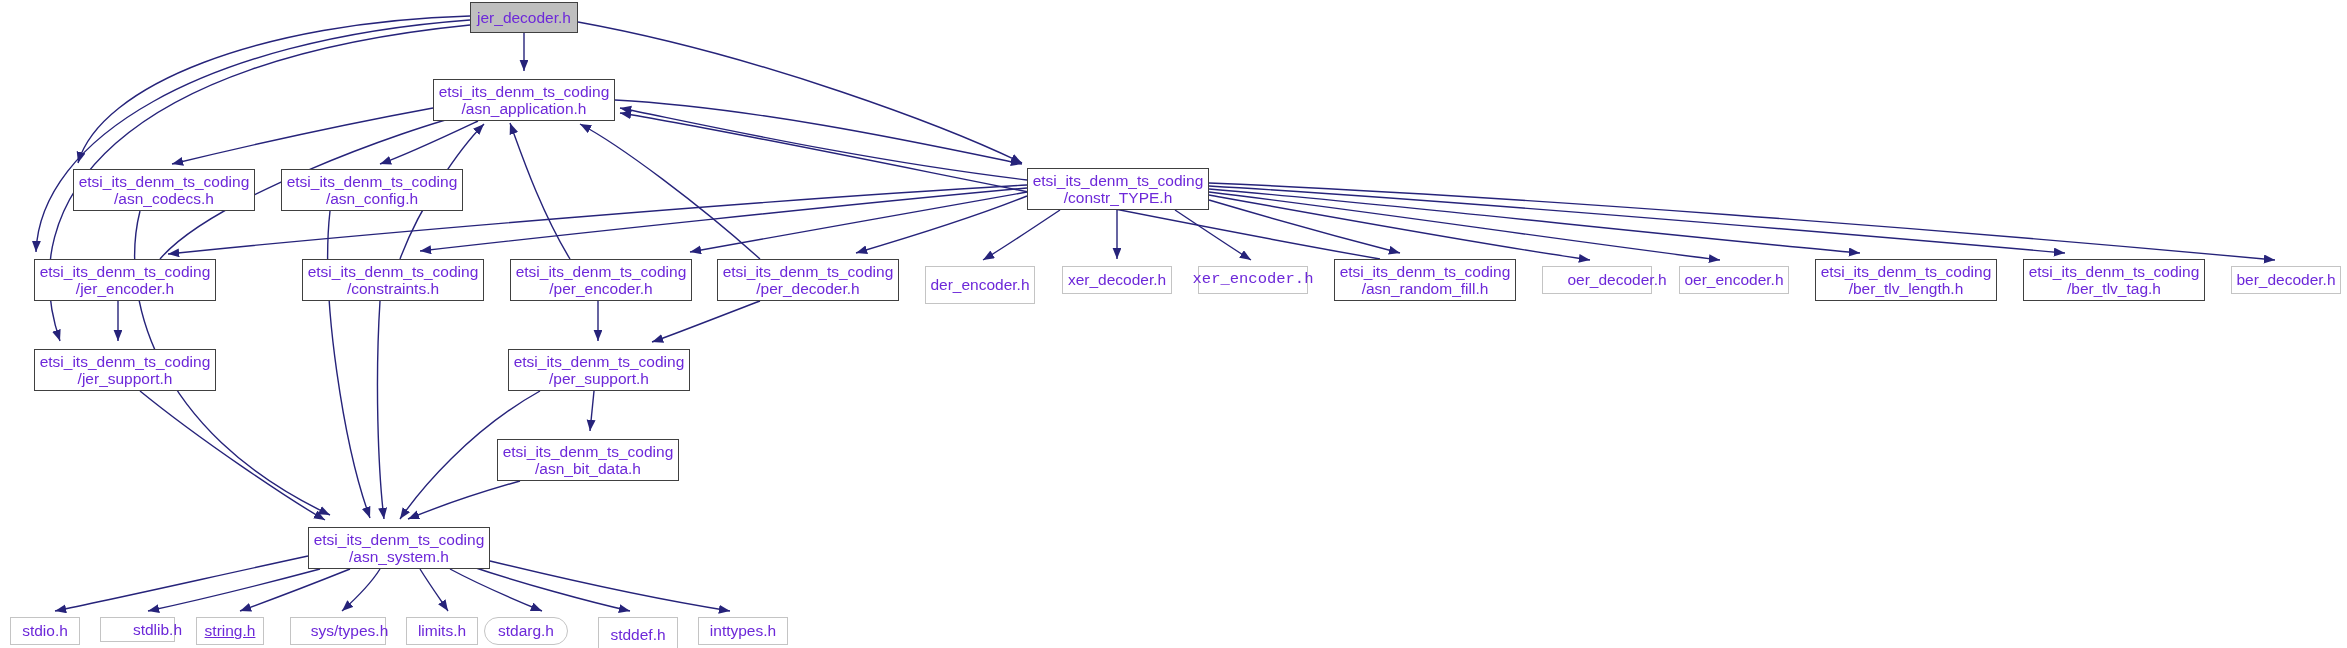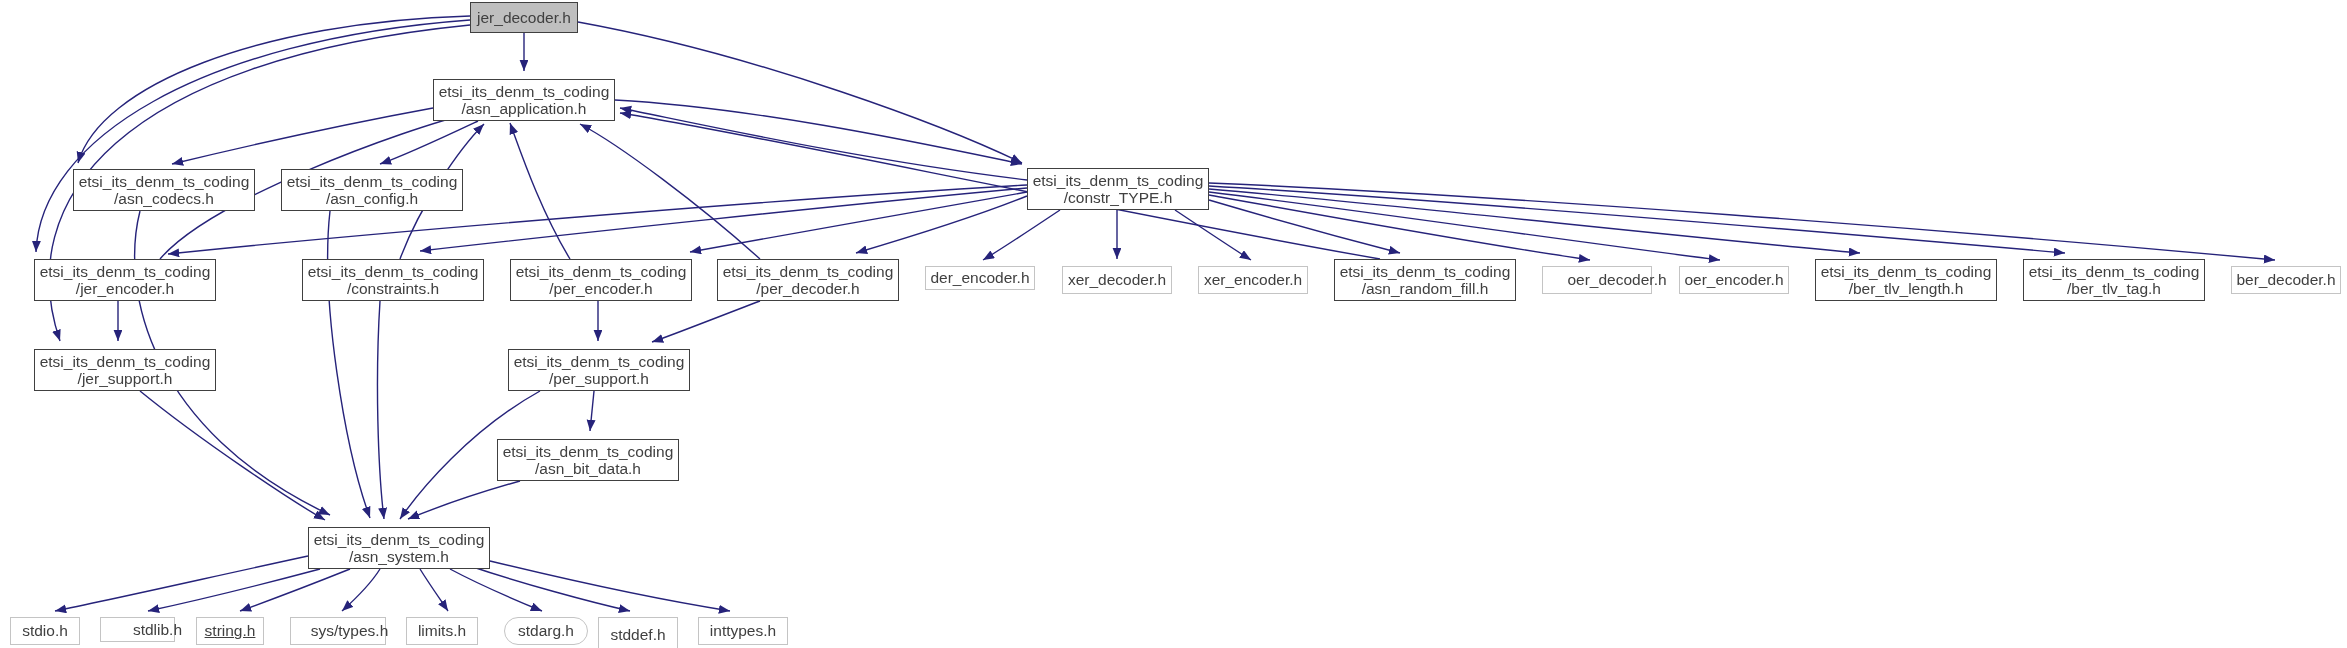--- a/index.html
+++ b/index.html
@@ -1,21 +1,21 @@
 <!DOCTYPE html>
 <html><head>
 <meta charset="utf-8">
 <style>
   html,body{margin:0;padding:0;background:#ffffff;}
   body{font-family:"Liberation Sans","DejaVu Sans",sans-serif;}
   #graph-wrap{position:relative;width:2347px;height:648px;overflow:hidden;background:#fff;}
   svg#edges{position:absolute;left:0;top:0;width:2347px;height:648px;}
   .node{position:absolute;box-sizing:border-box;display:flex;align-items:center;
         justify-content:center;text-align:center;line-height:1.12;
-        font-size:15.5px;color:#404040;background:#ffffff;white-space:pre;}
+        font-size:15.5px;color:#6d28d9;background:#ffffff;white-space:pre;}
   .node.t-root{background:#bfbfbf;border:1px solid #404040;}
   .node.t-main{background:#ffffff;border:1px solid #404040;}
   .node.t-sys{background:#ffffff;border:1px solid #c4c4c4;}
   .node span{display:block;}
 </style>
 </head>
 <body>
 
 <div id="graph-wrap">
   <svg id="edges" viewBox="0 0 2347 648" preserveAspectRatio="none">
@@ -83,23 +83,23 @@
       <div class="node t-main" style="left: 1027px; top: 168px; width: 182px; height: 42px;"><span>etsi_its_denm_ts_coding
 /constr_TYPE.h</span></div>
       <div class="node t-main" style="left: 34px; top: 259px; width: 182px; height: 42px;"><span>etsi_its_denm_ts_coding
 /jer_encoder.h</span></div>
       <div class="node t-main" style="left: 302px; top: 259px; width: 182px; height: 42px;"><span>etsi_its_denm_ts_coding
 /constraints.h</span></div>
       <div class="node t-main" style="left: 510px; top: 259px; width: 182px; height: 42px;"><span>etsi_its_denm_ts_coding
 /per_encoder.h</span></div>
       <div class="node t-main" style="left: 717px; top: 259px; width: 182px; height: 42px;"><span>etsi_its_denm_ts_coding
 /per_decoder.h</span></div>
-      <div class="node t-sys" style="left: 925px; top: 266px; width: 110px; height: 24px;"><span>der_encoder.h</span></div>
+      <div class="node t-sys" style="left: 925px; top: 266px; width: 110px; height: 38px;"><span>der_encoder.h</span></div>
       <div class="node t-sys" style="left: 1062px; top: 266px; width: 110px; height: 28px;"><span>xer_decoder.h</span></div>
-      <div class="node t-sys" style="left: 1198px; top: 266px; width: 110px; height: 28px;"><span>xer_encoder.h</span></div>
+      <div class="node t-sys" style="left: 1198px; top: 266px; width: 110px; height: 28px; font-family: Liberation Mono, monospace;"><span>xer_encoder.h</span></div>
       <div class="node t-main" style="left: 1334px; top: 259px; width: 182px; height: 42px;"><span>etsi_its_denm_ts_coding
 /asn_random_fill.h</span></div>
       <div class="node t-sys" style="left: 1542px; top: 266px; width: 110px; height: 28px; padding-left: 40px;"><span>oer_decoder.h</span></div>
       <div class="node t-sys" style="left: 1679px; top: 266px; width: 110px; height: 28px;"><span>oer_encoder.h</span></div>
       <div class="node t-main" style="left: 1815px; top: 259px; width: 182px; height: 42px;"><span>etsi_its_denm_ts_coding
 /ber_tlv_length.h</span></div>
       <div class="node t-main" style="left: 2023px; top: 259px; width: 182px; height: 42px;"><span>etsi_its_denm_ts_coding
 /ber_tlv_tag.h</span></div>
       <div class="node t-sys" style="left: 2231px; top: 266px; width: 110px; height: 28px;"><span>ber_decoder.h</span></div>
       <div class="node t-main" style="left: 34px; top: 349px; width: 182px; height: 42px;"><span>etsi_its_denm_ts_coding
@@ -108,17 +108,17 @@
 /per_support.h</span></div>
       <div class="node t-main" style="left: 497px; top: 439px; width: 182px; height: 42px;"><span>etsi_its_denm_ts_coding
 /asn_bit_data.h</span></div>
       <div class="node t-main" style="left: 308px; top: 527px; width: 182px; height: 42px;"><span>etsi_its_denm_ts_coding
 /asn_system.h</span></div>
       <div class="node t-sys" style="left: 10px; top: 617px; width: 70px; height: 28px;"><span>stdio.h</span></div>
       <div class="node t-sys" style="left: 100px; top: 617px; width: 75px; height: 25px; padding-left: 40px;"><span>stdlib.h</span></div>
       <div class="node t-sys" style="left: 196px; top: 617px; width: 68px; height: 28px; text-decoration: underline;"><span>string.h</span></div>
       <div class="node t-sys" style="left: 290px; top: 617px; width: 96px; height: 28px; padding-left: 23px;"><span>sys/types.h</span></div>
       <div class="node t-sys" style="left: 406px; top: 617px; width: 72px; height: 28px;"><span>limits.h</span></div>
-      <div class="node t-sys" style="left: 504px; top: 617px; width: 84px; height: 28px; border-radius: 14px;"><span>stdarg.h</span></div>
+      <div class="node t-sys" style="left: 484px; top: 617px; width: 84px; height: 28px; border-radius: 14px;"><span>stdarg.h</span></div>
       <div class="node t-sys" style="left: 598px; top: 617px; width: 80px; height: 36px;"><span>stddef.h</span></div>
       <div class="node t-sys" style="left: 698px; top: 617px; width: 90px; height: 28px;"><span>inttypes.h</span></div>
     </div>
 </div>
 
 </body></html>

